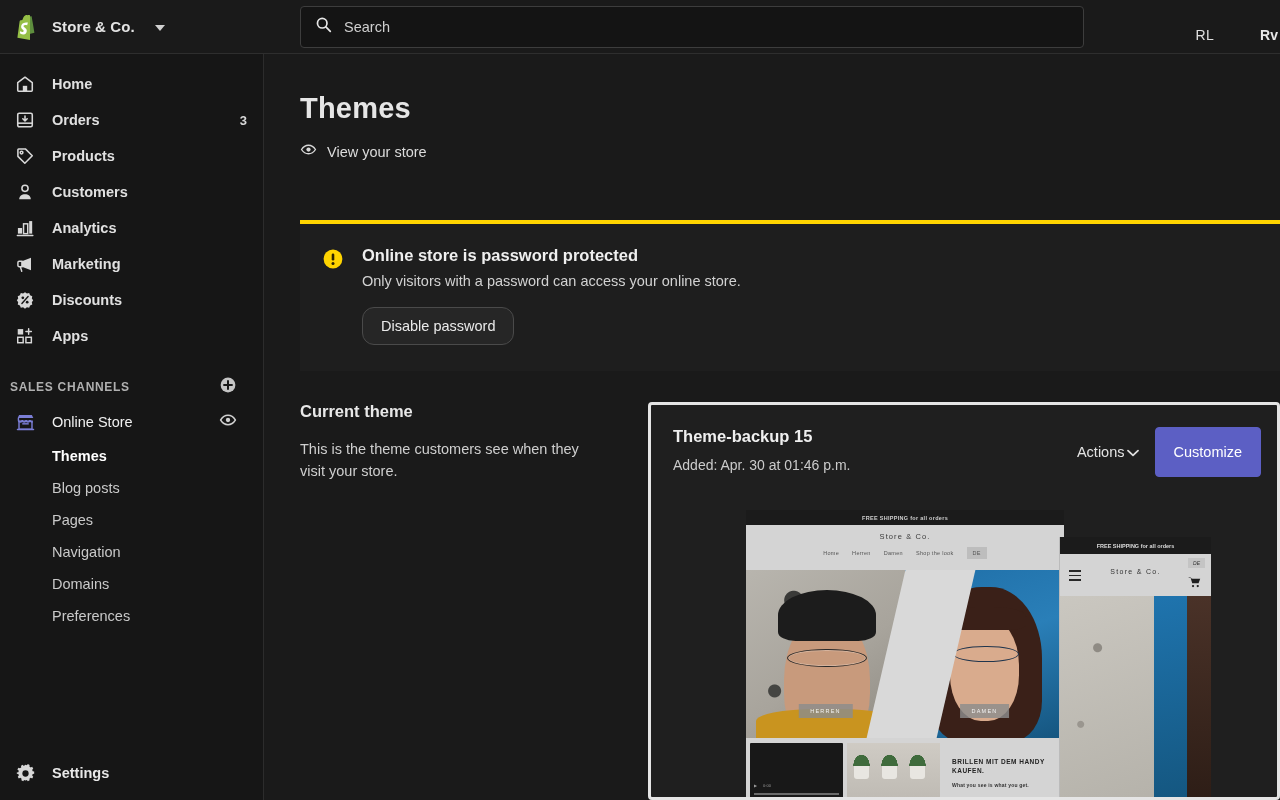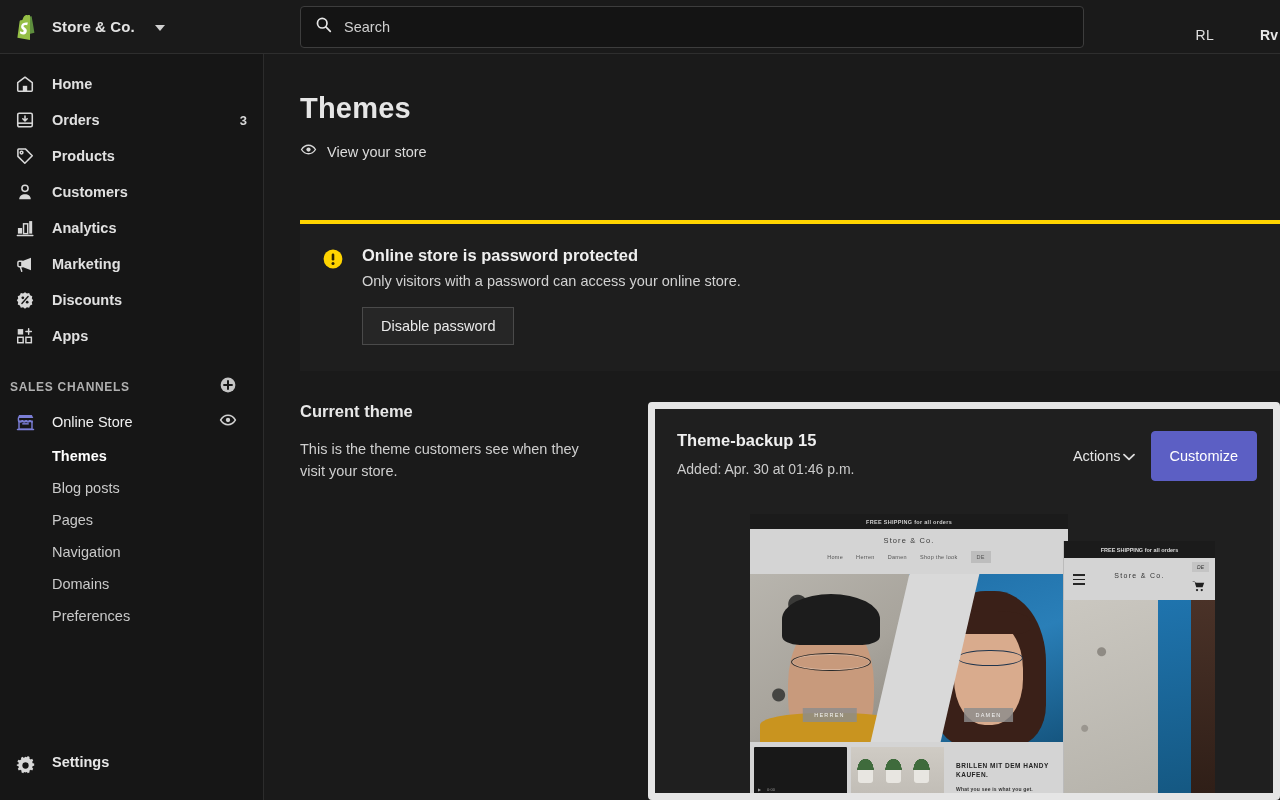--- a/index.html
+++ b/index.html
@@ -69,21 +69,21 @@
 
   .sub-item {
     height: 32px; display: flex; align-items: center;
     padding-left: 52px; cursor: pointer;
   }
   .sub-label { color: #c9c9c9; font-size: 14.5px; }
   .sub-item.active .sub-label { color: #ffffff; font-weight: 700; }
 
   .settings-item {
     position: absolute; bottom: 8px; left: 0; width: 264px;
-    height: 38px; display: flex; align-items: flex-start;
+    height: 38px; display: flex; align-items: center;
     padding-left: 14px; gap: 16px; cursor: pointer;
   }
   .settings-label { color: #e8e8e8; font-size: 14.5px; font-weight: 600; }
 
   
   .main {
     position: absolute; top: 54px; left: 265px; width: 1015px; height: 746px;
     background: #1a1a1a; overflow: hidden;
   }
   .page-title {
@@ -101,34 +101,34 @@
     position: absolute; left: 35px; top: 166px; width: 1015px;
     background: #1e1e1e; border-top: 4px solid #ffd400;
     padding: 22px 0 26px 0;
   }
   .banner-row { display: flex; gap: 18px; padding-left: 22px; }
   .banner-ico { flex: 0 0 auto; margin-top: 2px; }
   .banner-title { color: #efefef; font-size: 16.5px; font-weight: 700; }
   .banner-text { color: #d2d2d2; font-size: 14.5px; margin-top: 8px; }
   .btn-outline {
     margin-top: 18px; display: inline-block;
-    background: #262626; border: 1px solid #4a4a4a; border-radius: 0;
+    background: #262626; border: 1px solid #4a4a4a; border-radius: 12px;
     color: #eaeaea; font-size: 14.5px; padding: 10px 18px; cursor: pointer;
     font-family: "Liberation Sans", sans-serif;
   }
 
   
   .theme-section { position: absolute; left: 35px; top: 348px; width: 1015px; display: flex; }
   .theme-info { width: 348px; padding-right: 30px; }
   .theme-info h2 { color: #e8e8e8; font-size: 16.5px; font-weight: 700; }
   .theme-info p { color: #cfcfcf; font-size: 14.5px; margin-top: 18px; line-height: 1.5; width: 305px; }
 
   .theme-card {
     width: 632px; background: #1f1f1f;
-    border: 7px solid #e5e5e5; border-radius: 4px;
+    border: 3px solid #e5e5e5; border-radius: 4px;
     position: relative; height: 398px; overflow: hidden;
   }
   .card-head { display: flex; align-items: flex-start; padding: 22px 16px 0 22px; }
   .card-name { color: #efefef; font-size: 16.5px; font-weight: 700; }
   .card-added { color: #cbcbcb; font-size: 14px; margin-top: 11px; }
   .card-actions { margin-left: auto; display: flex; align-items: center; gap: 14px; }
   .actions-btn {
     display: flex; align-items: center; gap: 2px; cursor: pointer;
     color: #e4e4e4; font-size: 14.5px; padding: 6px 2px;
   }

